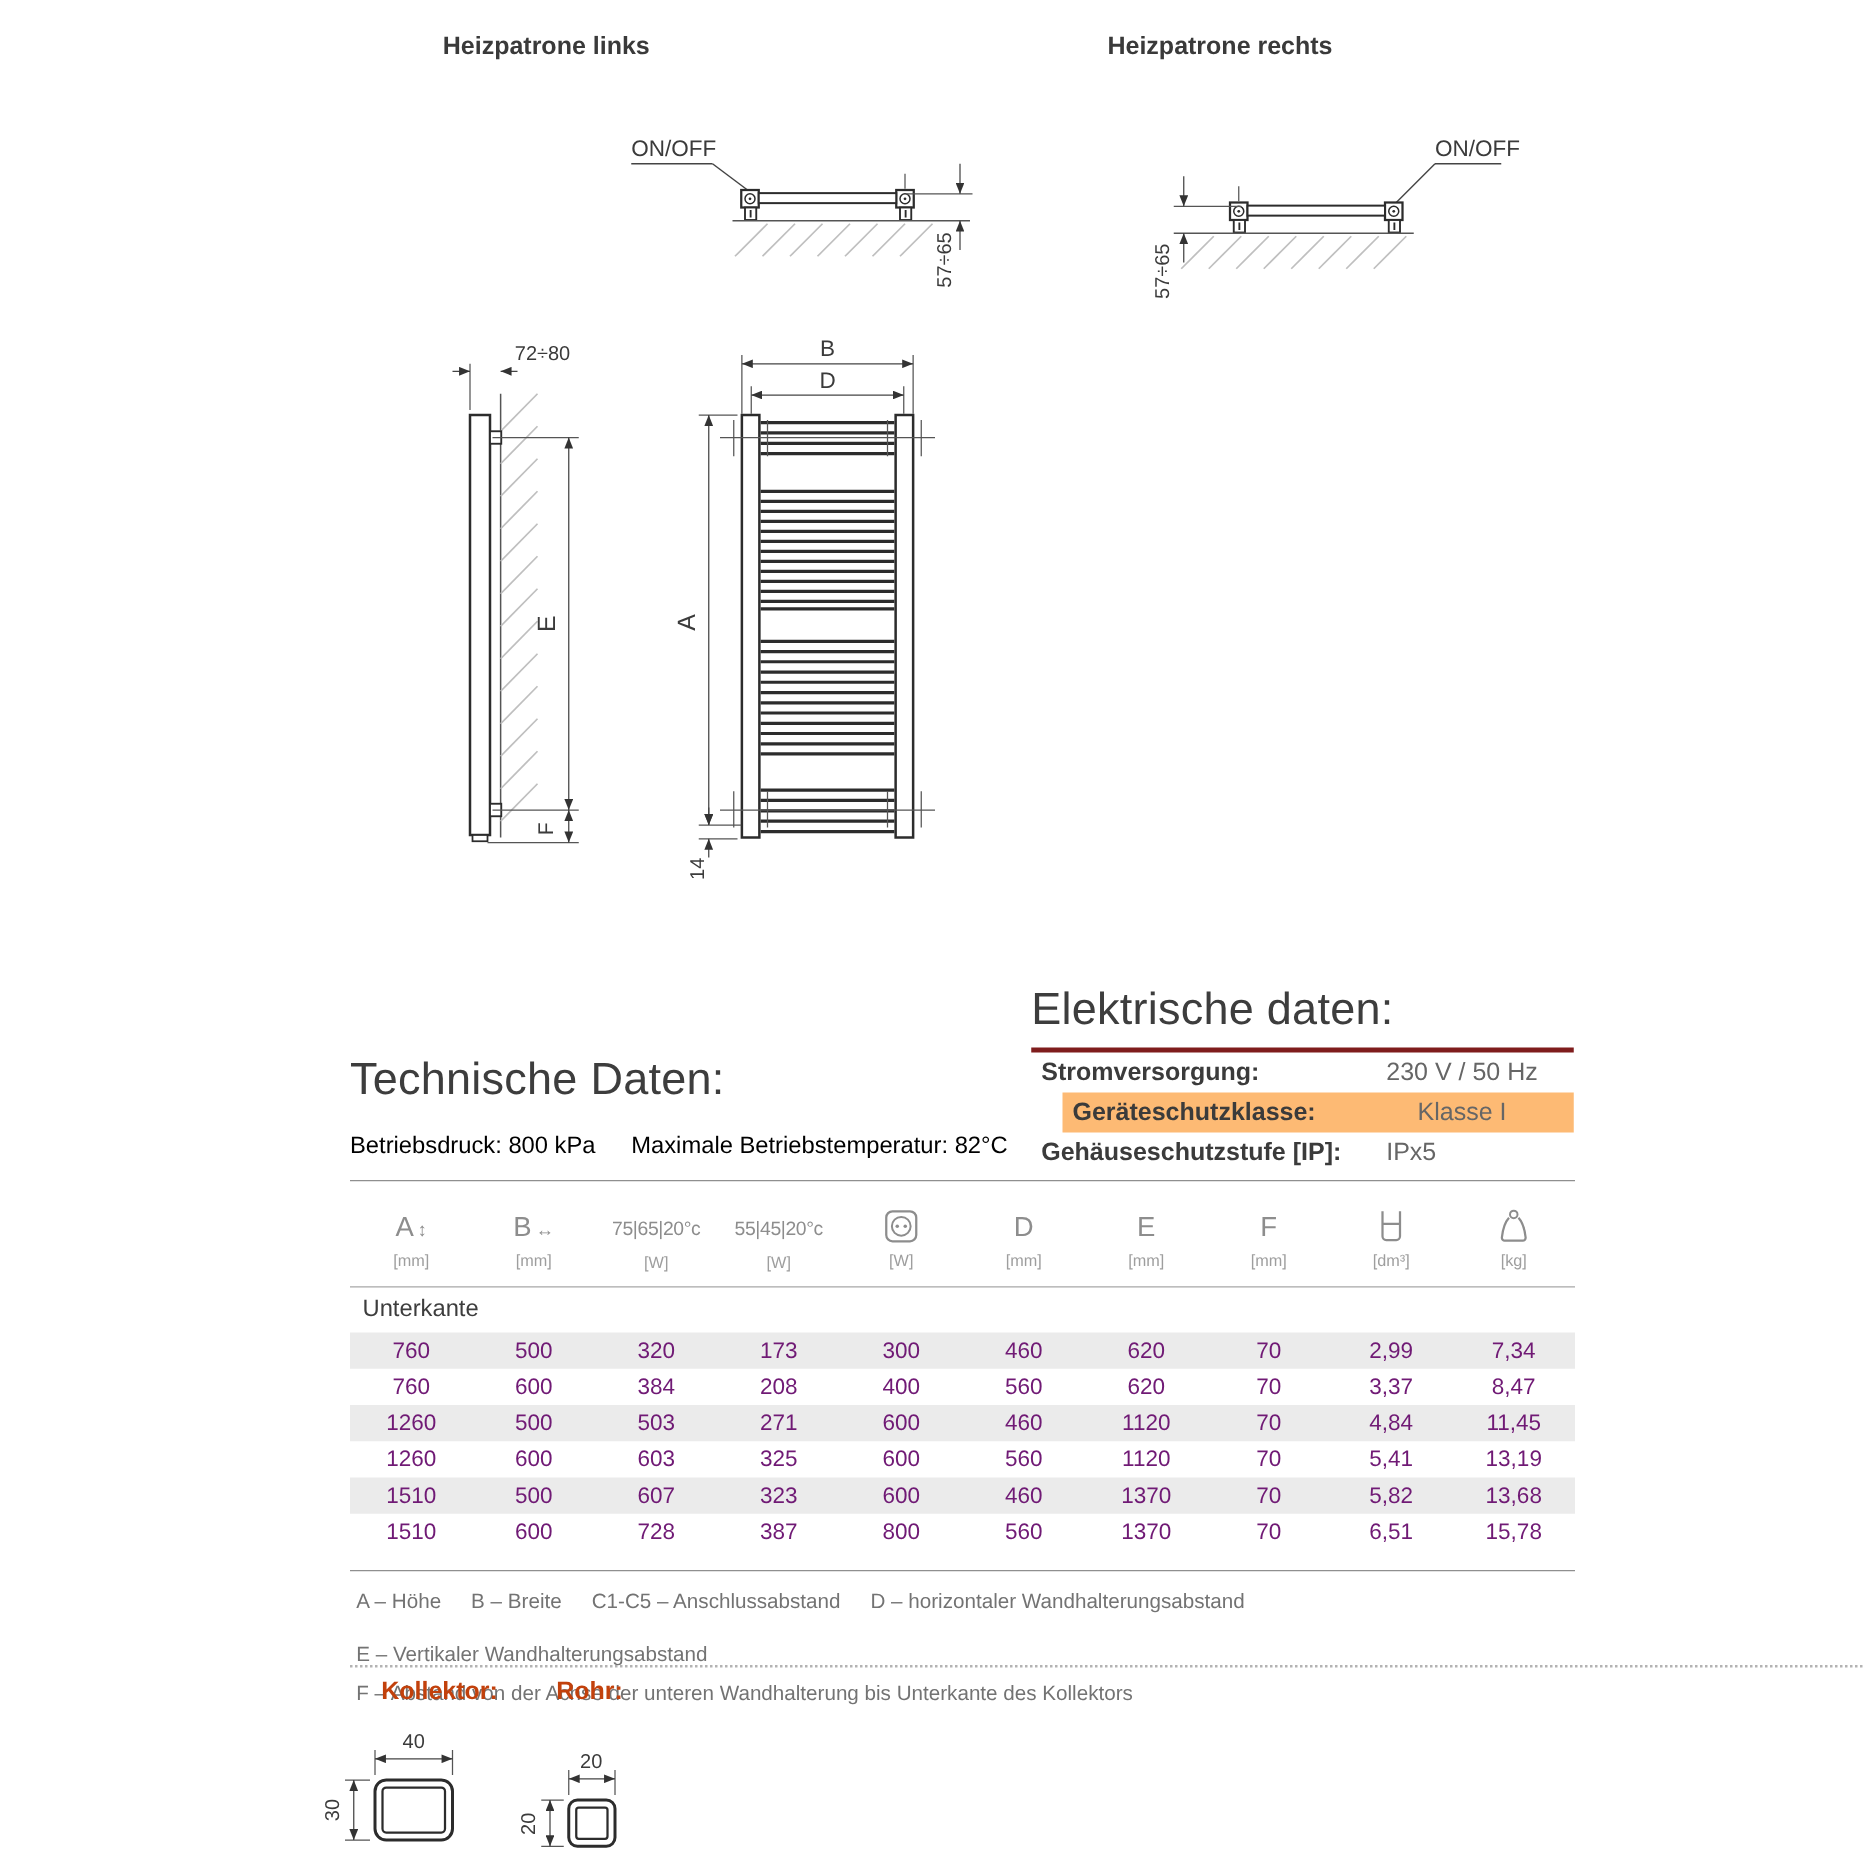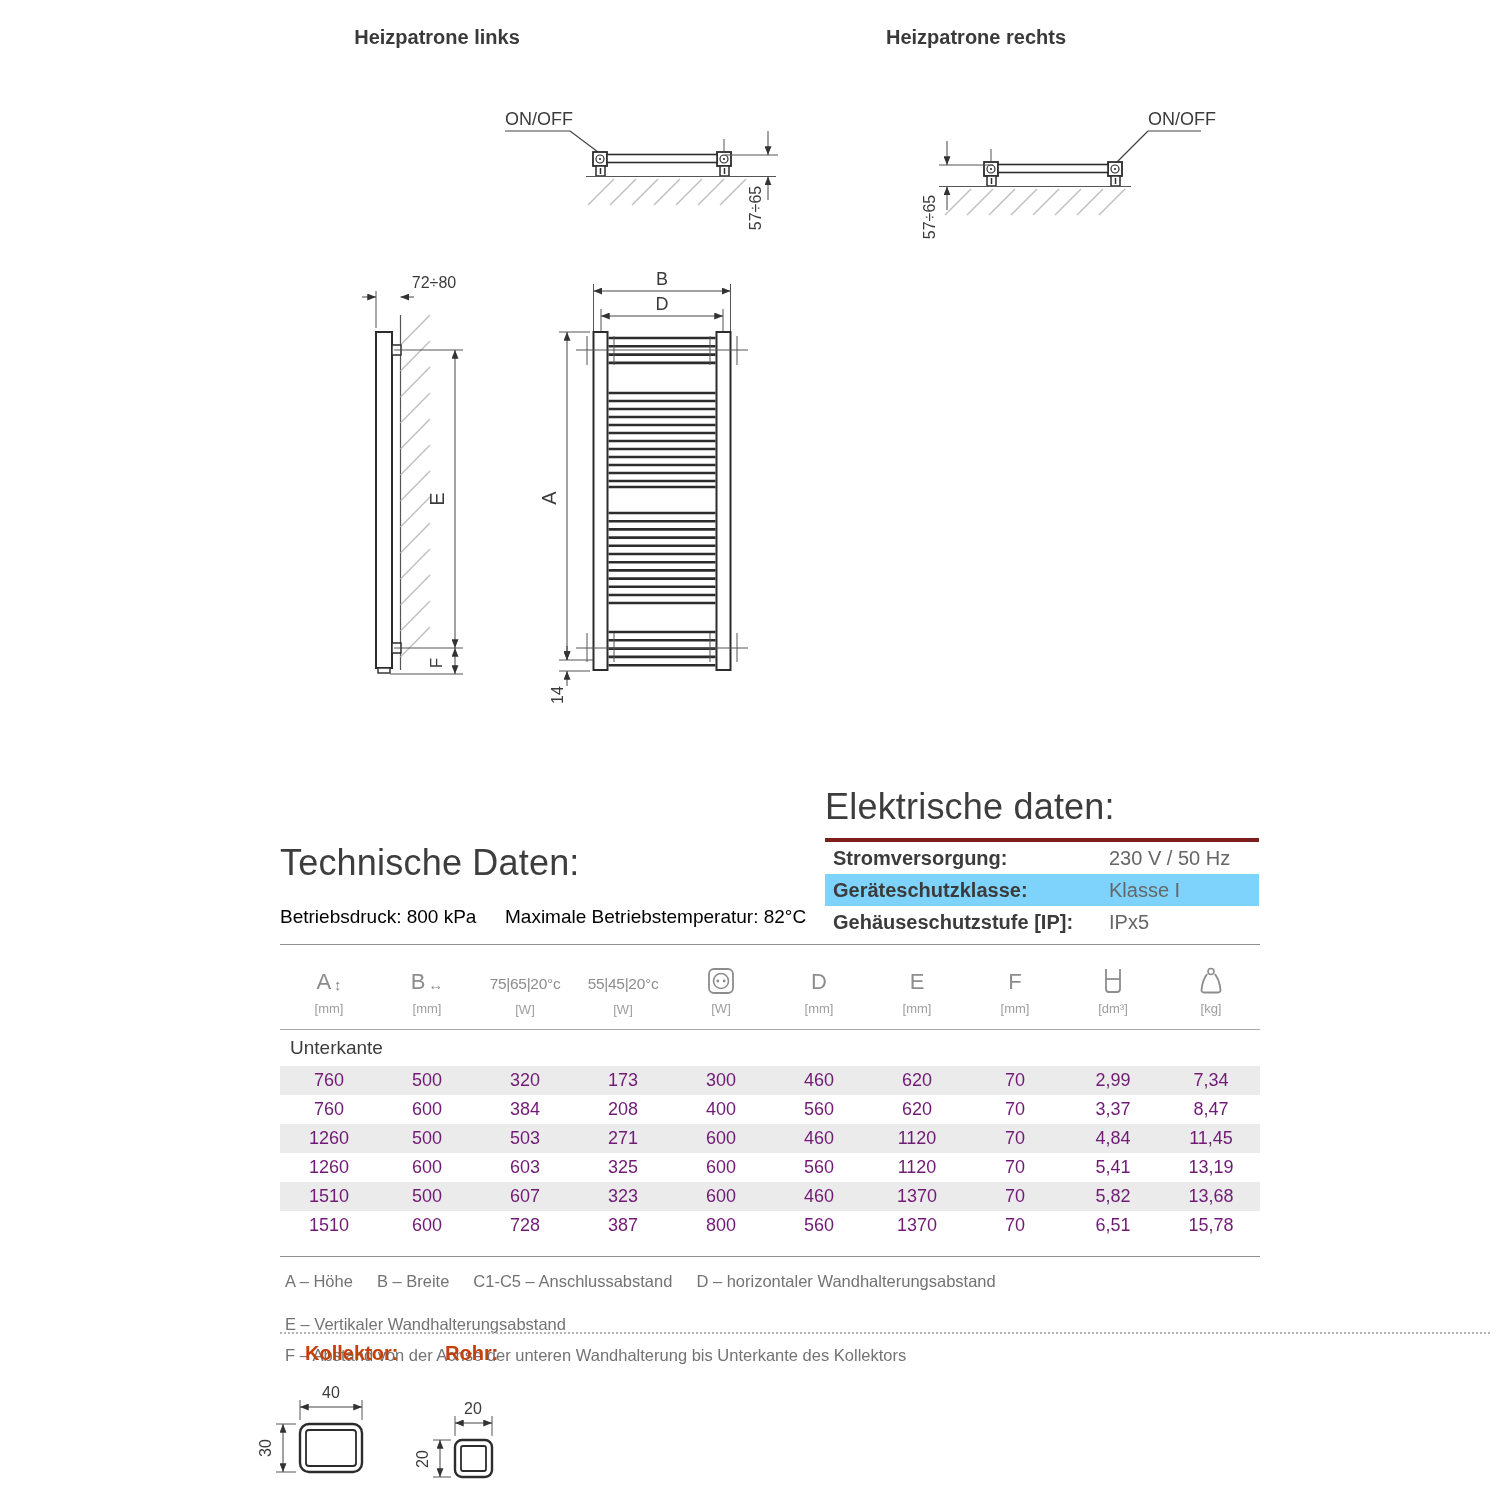--- a/index.html
+++ b/index.html
@@ -5,21 +5,21 @@
   html,body{margin:0;padding:0;background:#ffffff;}
   body{width:1500px;height:1500px;position:relative;font-family:"Liberation Sans","DejaVu Sans",sans-serif;color:#3d3d3d;overflow:hidden;}
   .abs{position:absolute;}
   .drawing-title{font-size:20px;font-weight:bold;color:#3a3a3a;text-align:center;width:280px;}
   svg text{font-family:"Liberation Sans","DejaVu Sans",sans-serif;}
   .h1{font-size:36px;color:#3d3d3d;letter-spacing:.2px;}
   .subspecs{font-size:19px;color:#000000;}
   
   .elec-block{left:825px;top:838px;width:434px;border-top:4px solid #7f1d1d;}
   .erow{display:flex;align-items:center;height:32px;}
-  .erow.shaded{background:#7dd3fc;}
+  .erow.shaded{background:#fdba74;margin-left:25px;}
   .elabel{width:276px;padding-left:8px;font-weight:bold;font-size:20px;color:#3b3b3b;}
   .evalue{font-size:20px;color:#666666;}
   
   .spec-table{left:280px;top:944px;width:980px;border-top:1px solid #8f8f8f;border-bottom:1px solid #8f8f8f;padding-bottom:16px;}
   .thead{display:flex;height:84px;border-bottom:1px solid #a8a8a8;align-items:center;}
   .hcell{flex:1;text-align:center;}
   .hmain{height:36px;display:flex;align-items:flex-end;justify-content:center;gap:3px;font-size:22px;color:#8d8d8d;}
   .hmain .sym{font-size:15px;padding-bottom:2px;color:#8d8d8d;}
   .hmain.tempcol{font-size:15.5px;letter-spacing:-.3px;align-items:flex-end;padding-bottom:3px;}
   .hunit{font-size:13px;color:#9e9e9e;margin-top:6px;}

